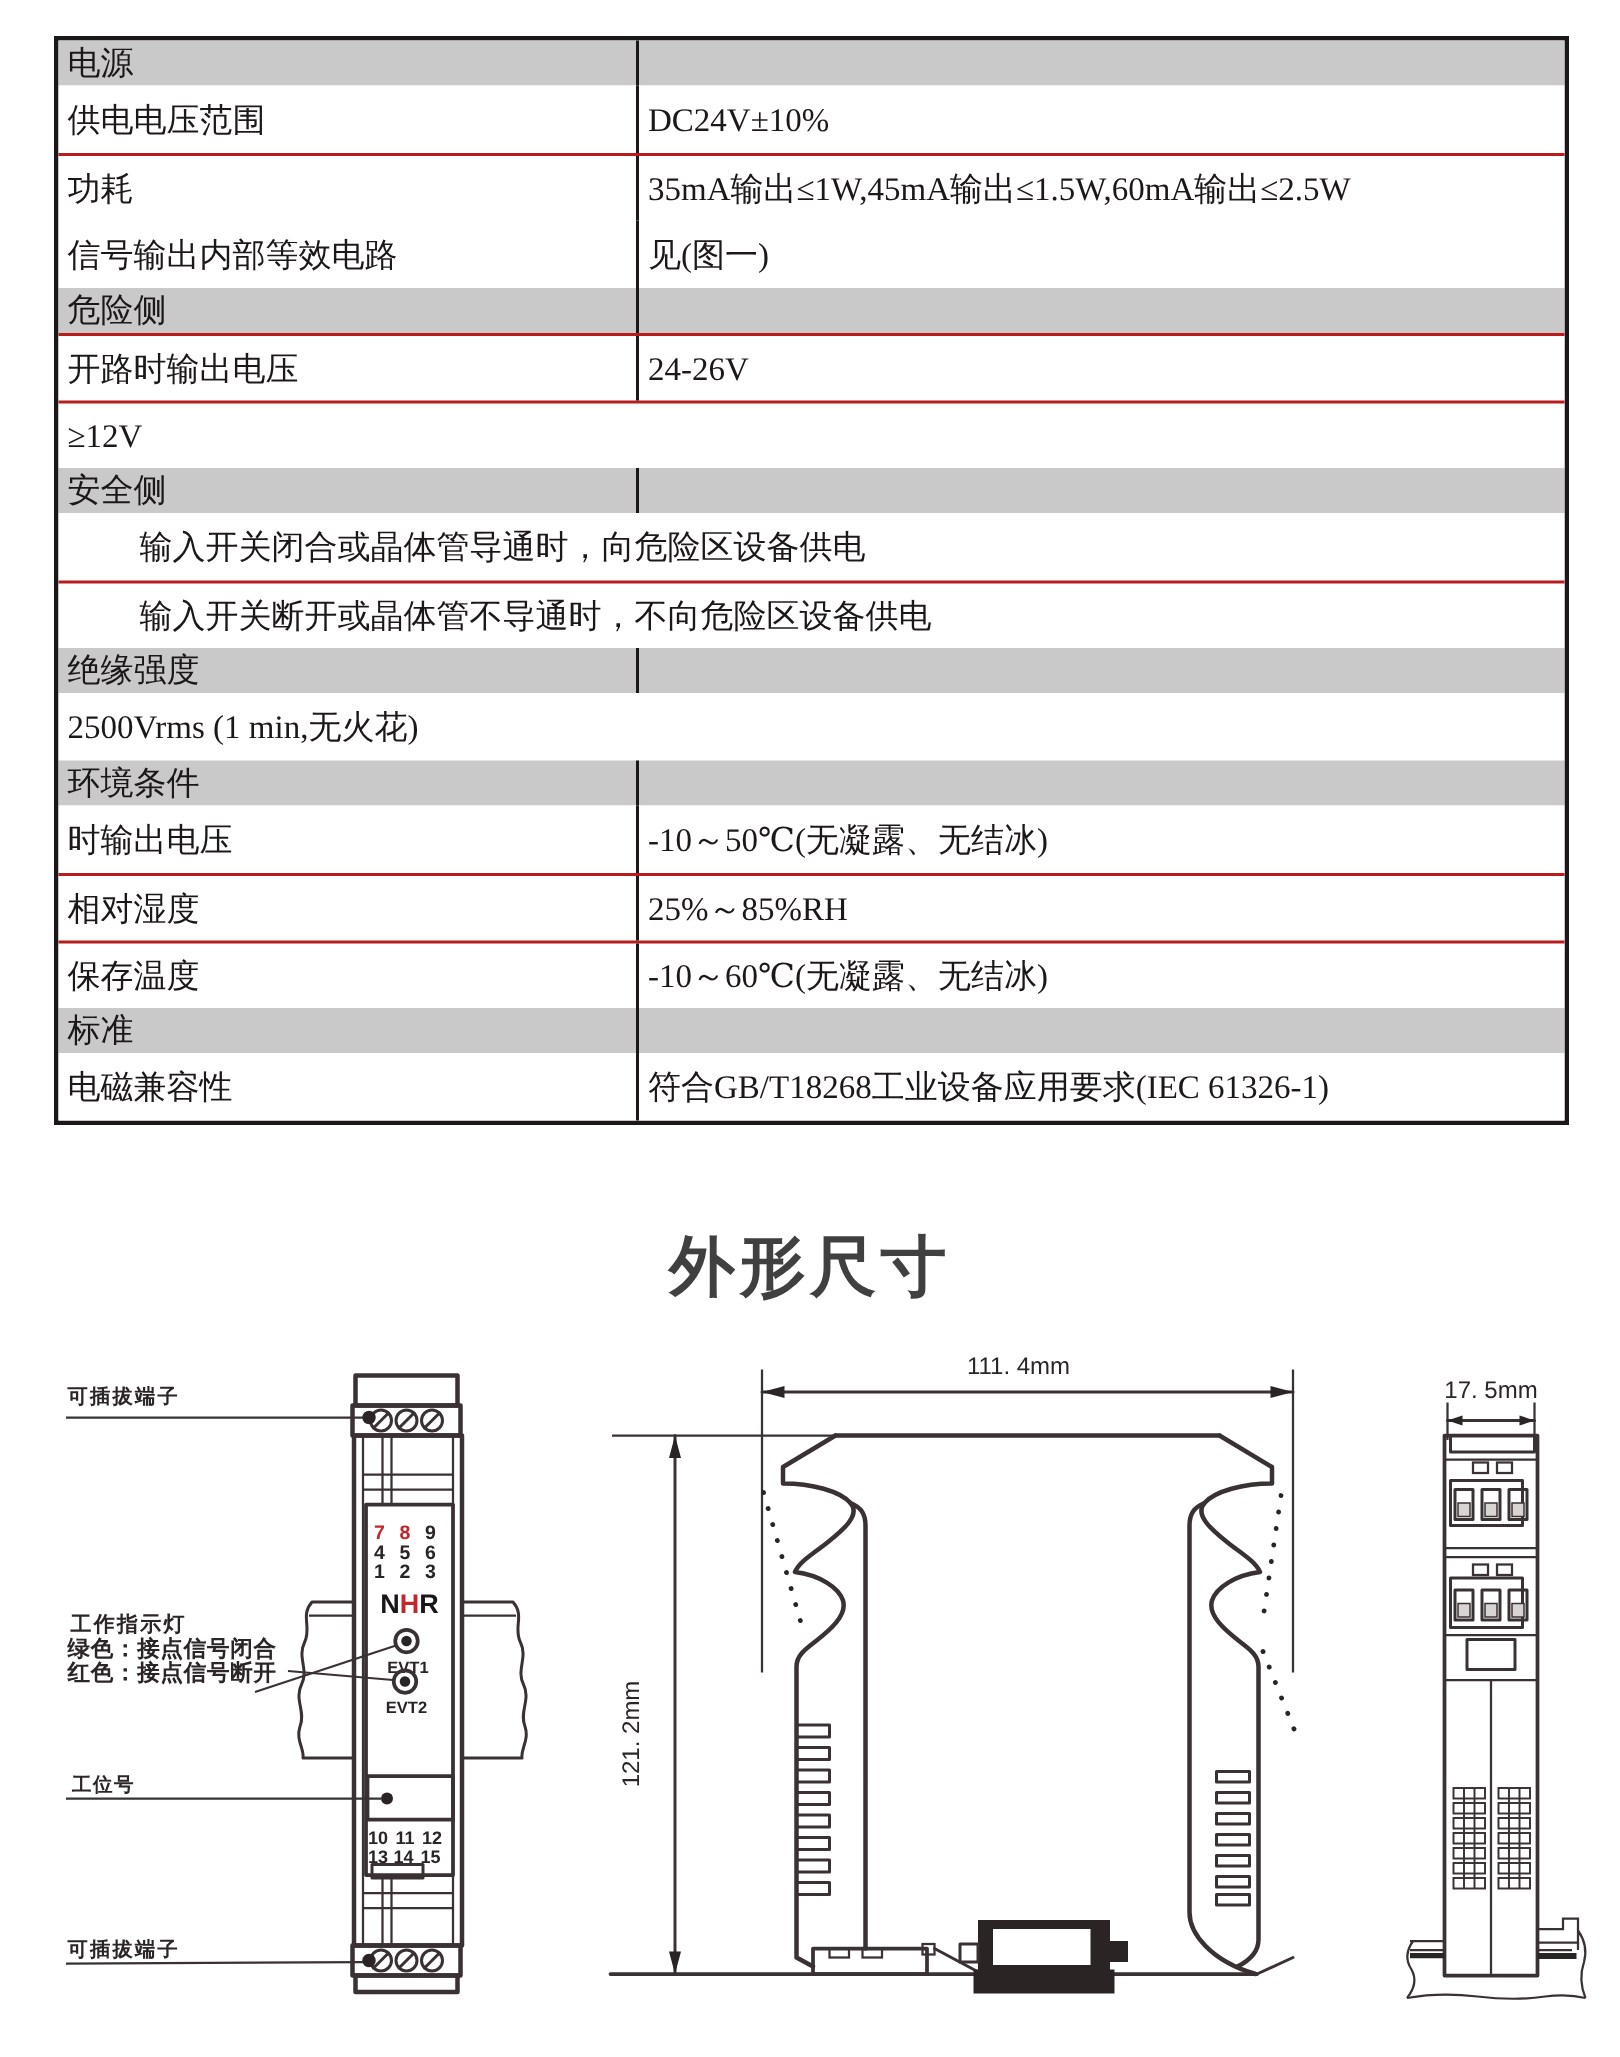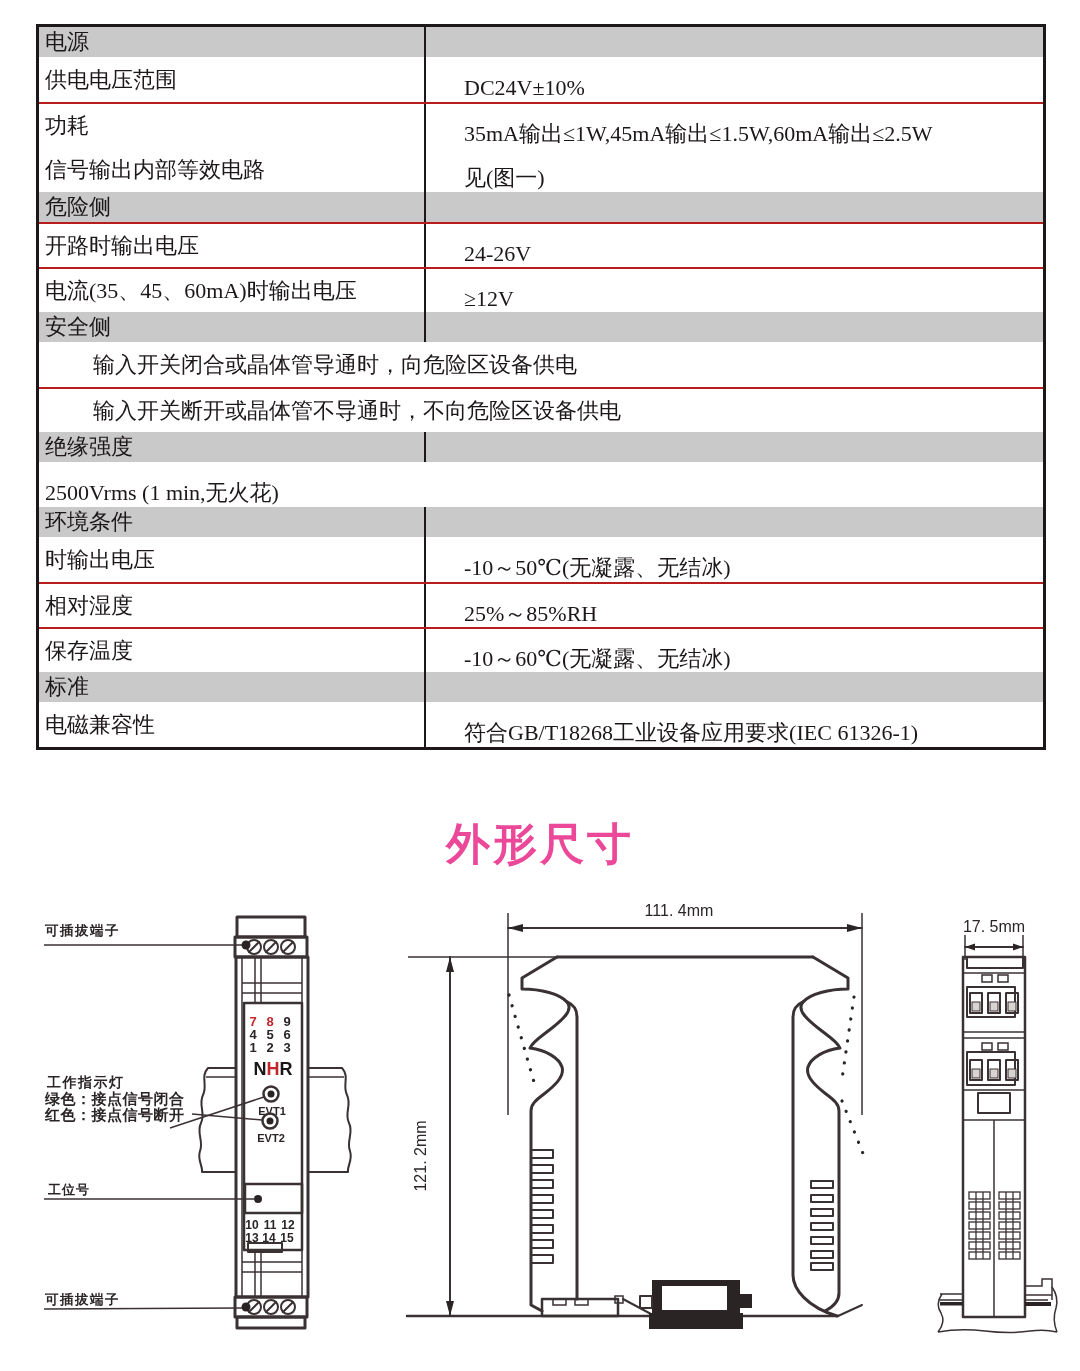--- a/index.html
+++ b/index.html
@@ -3,34 +3,34 @@
 <meta charset="utf-8">
 <style>
   html,body{margin:0;padding:0;background:#fff;}
   #page{position:relative;width:1080px;height:1371px;background:#ffffff;overflow:hidden;
         font-family:"Liberation Sans","DejaVu Sans",sans-serif;color:#1c1718;}
 
   
   #spec-table{position:absolute;left:36px;top:24px;width:1010px;
               border:3px solid #1c1718;box-sizing:border-box;
               font-family:"Liberation Serif","DejaVu Serif",serif;}
-  .trow{display:flex;align-items:center;box-sizing:border-box;gap:32px;}
+  .trow{display:flex;align-items:flex-start;box-sizing:border-box;}
   .trow.header{height:30px;background:#c9c9c9;}
   .trow.row,.trow.span{height:45px;background:#ffffff;}
   .trow.hline{border-top:2px solid #b91c1c;}
   .cell{box-sizing:border-box;font-size:22px;line-height:1;white-space:nowrap;
         display:flex;align-items:center;height:100%;}
   .cell.label{width:387px;flex:none;padding-left:6px;}
   .cell.label.with-divider{border-right:2px solid #1c1718;}
-  .cell.value{flex:1;padding-left:6px;margin-top:16px;}
+  .cell.value{flex:1;padding-left:6px;}
   .cell.span-cell{width:100%;padding-left:6px;margin-left:48px;}
 
   
   #section-title{position:absolute;left:0;top:815px;width:1080px;text-align:center;
-                 font-size:44px;font-weight:700;letter-spacing:3px;color:#ec4899;}
+                 font-size:44px;font-weight:700;letter-spacing:3px;color:#404040;}
 
   
   .dsvg{position:absolute;}
   #svg-front{left:40px;top:905px;}
   #svg-side{left:395px;top:893px;}
   #svg-end{left:930px;top:905px;}
   .ln  {stroke:#3a3133;stroke-width:2;fill:none;stroke-linejoin:round;stroke-linecap:round;}
   .ln3 {stroke:#3a3133;stroke-width:3;fill:none;stroke-linejoin:round;stroke-linecap:round;}
   .ln25{stroke:#3a3133;stroke-width:2.5;fill:none;stroke-linejoin:round;stroke-linecap:round;}
   .thin{stroke:#3a3133;stroke-width:1.5;fill:none;}
@@ -65,21 +65,20 @@
       </div>
       <div class="trow header">
         <div class="cell label with-divider">危险侧</div>
         <div class="cell value"></div>
       </div>
       <div class="trow row hline">
         <div class="cell label with-divider">开路时输出电压</div>
         <div class="cell value">24-26V</div>
       </div>
       <div class="trow row hline">
-        <div class="cell label with-divider">电流(35、45、60mA)时输出电压</div>
         <div class="cell value">≥12V</div>
       </div>
       <div class="trow header">
         <div class="cell label with-divider">安全侧</div>
         <div class="cell value"></div>
       </div>
       <div class="trow span">
         <div class="cell span-cell">输入开关闭合或晶体管导通时，向危险区设备供电</div>
       </div>
       <div class="trow span hline">

